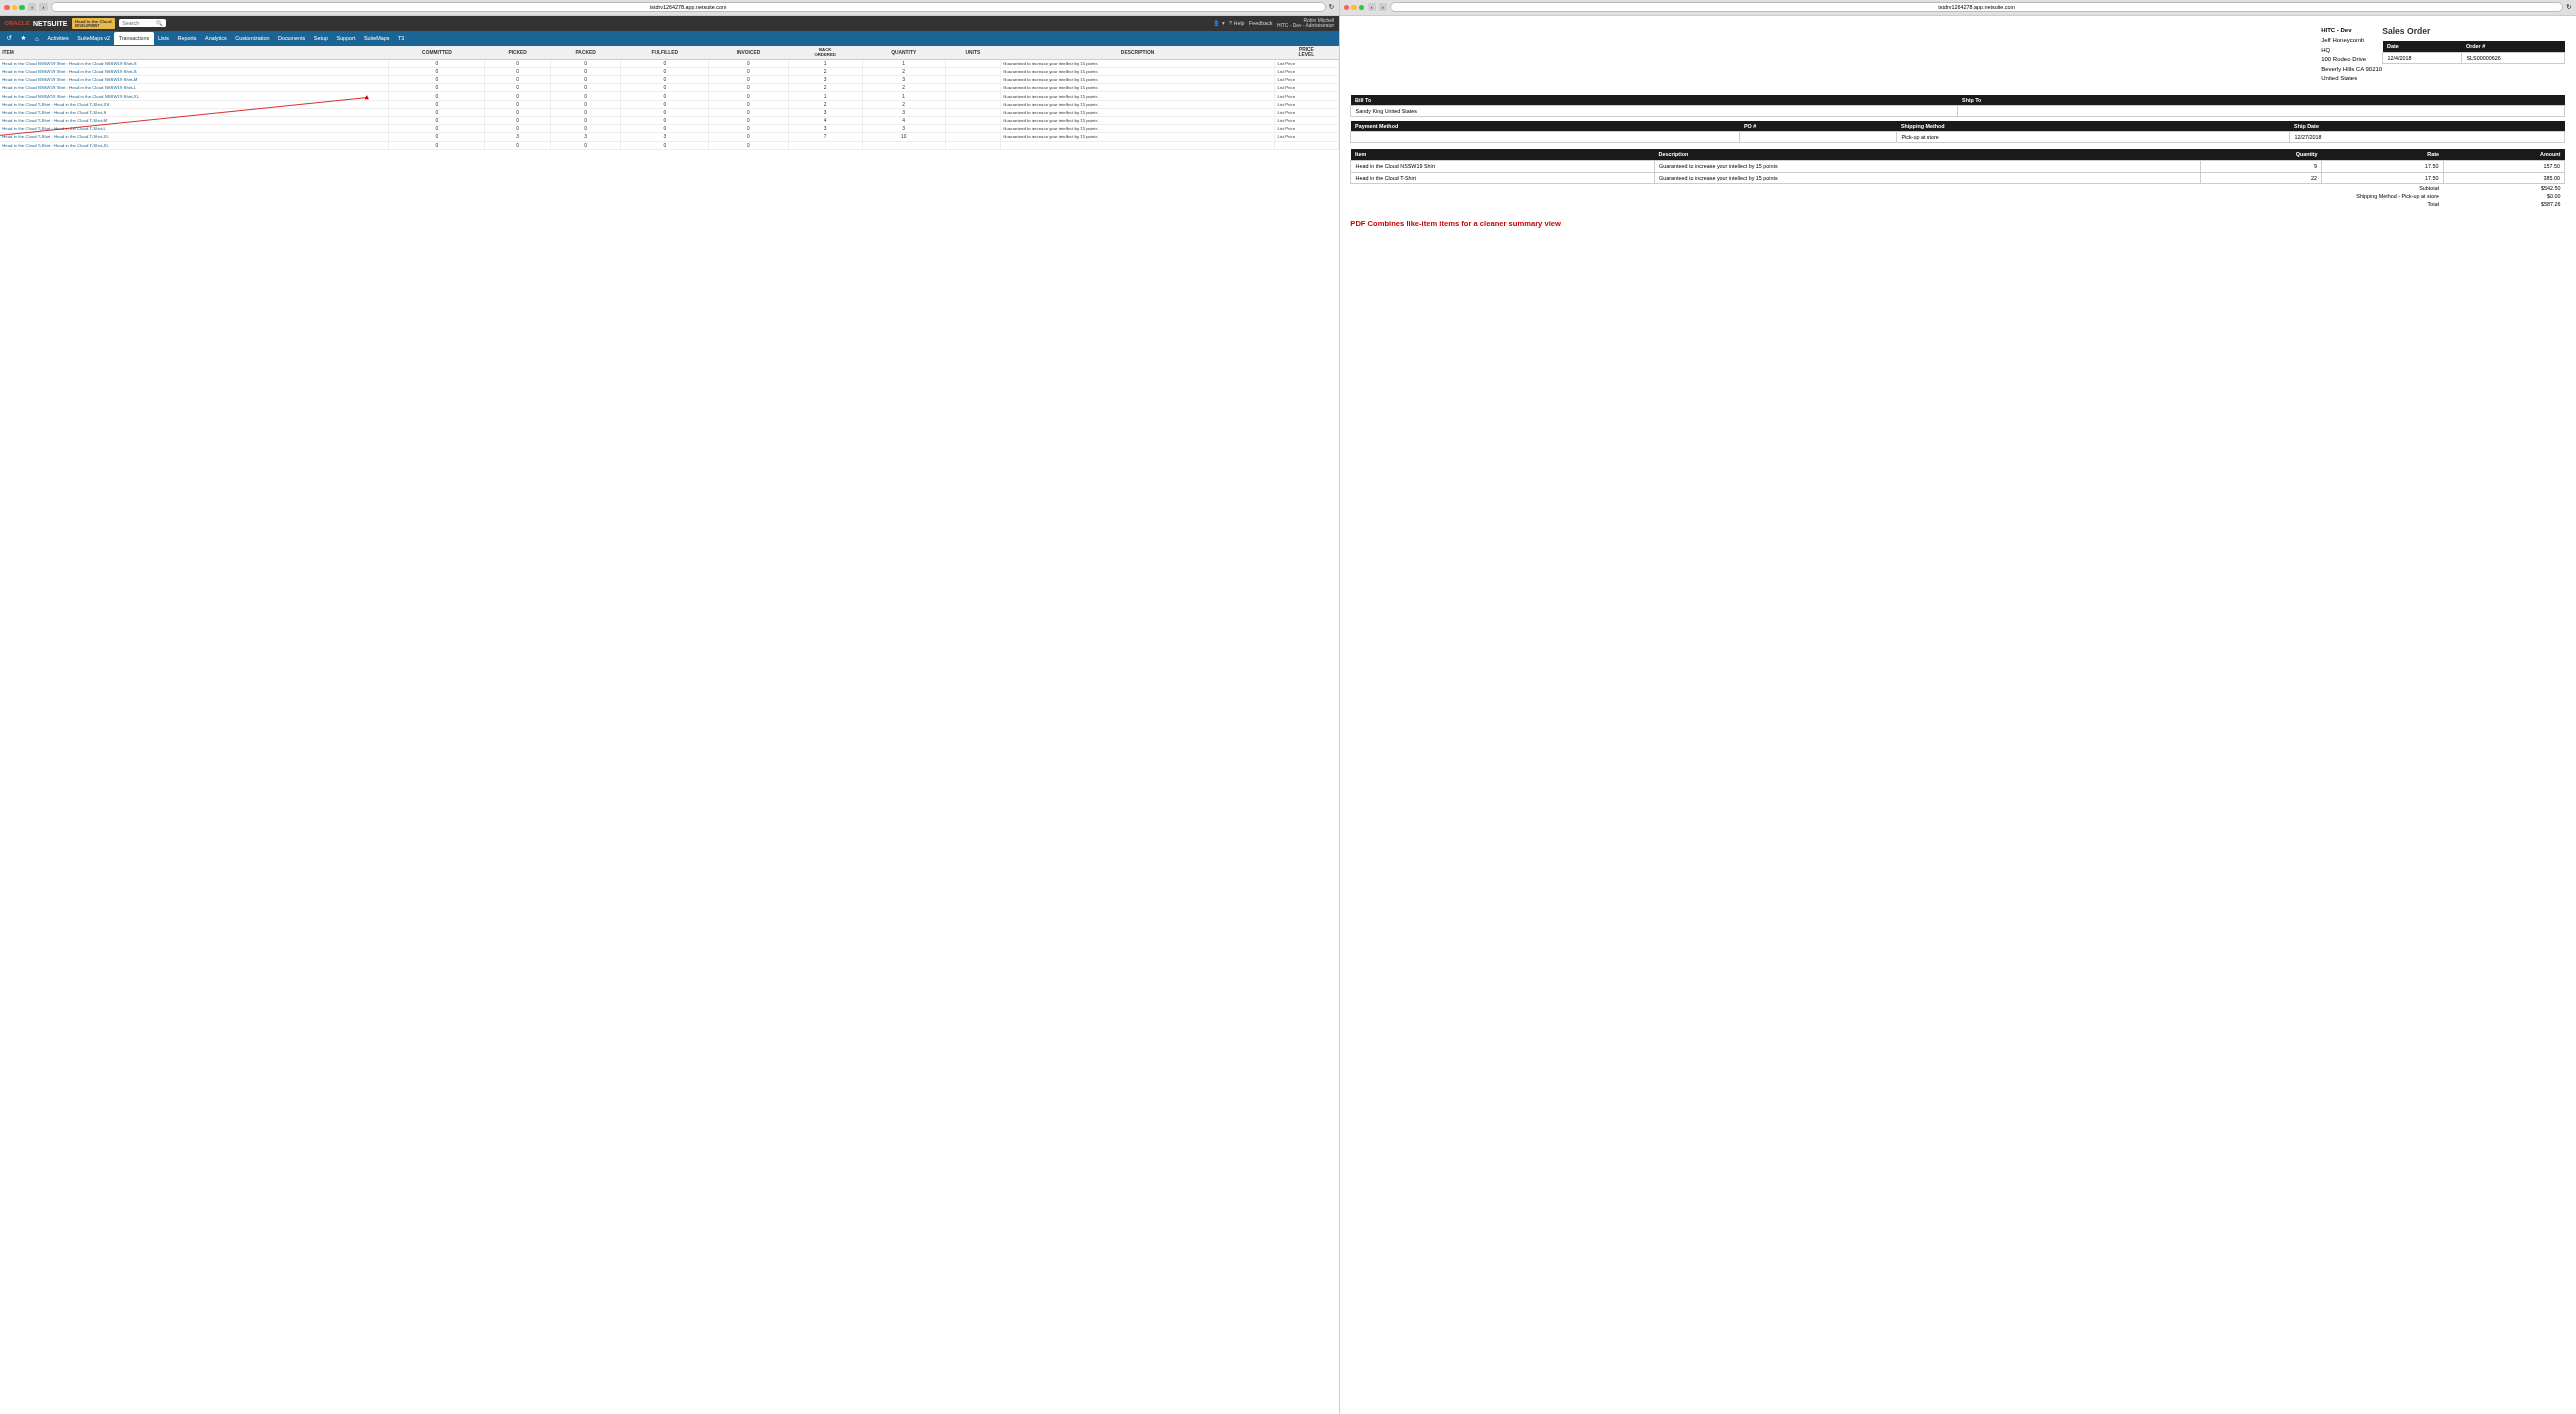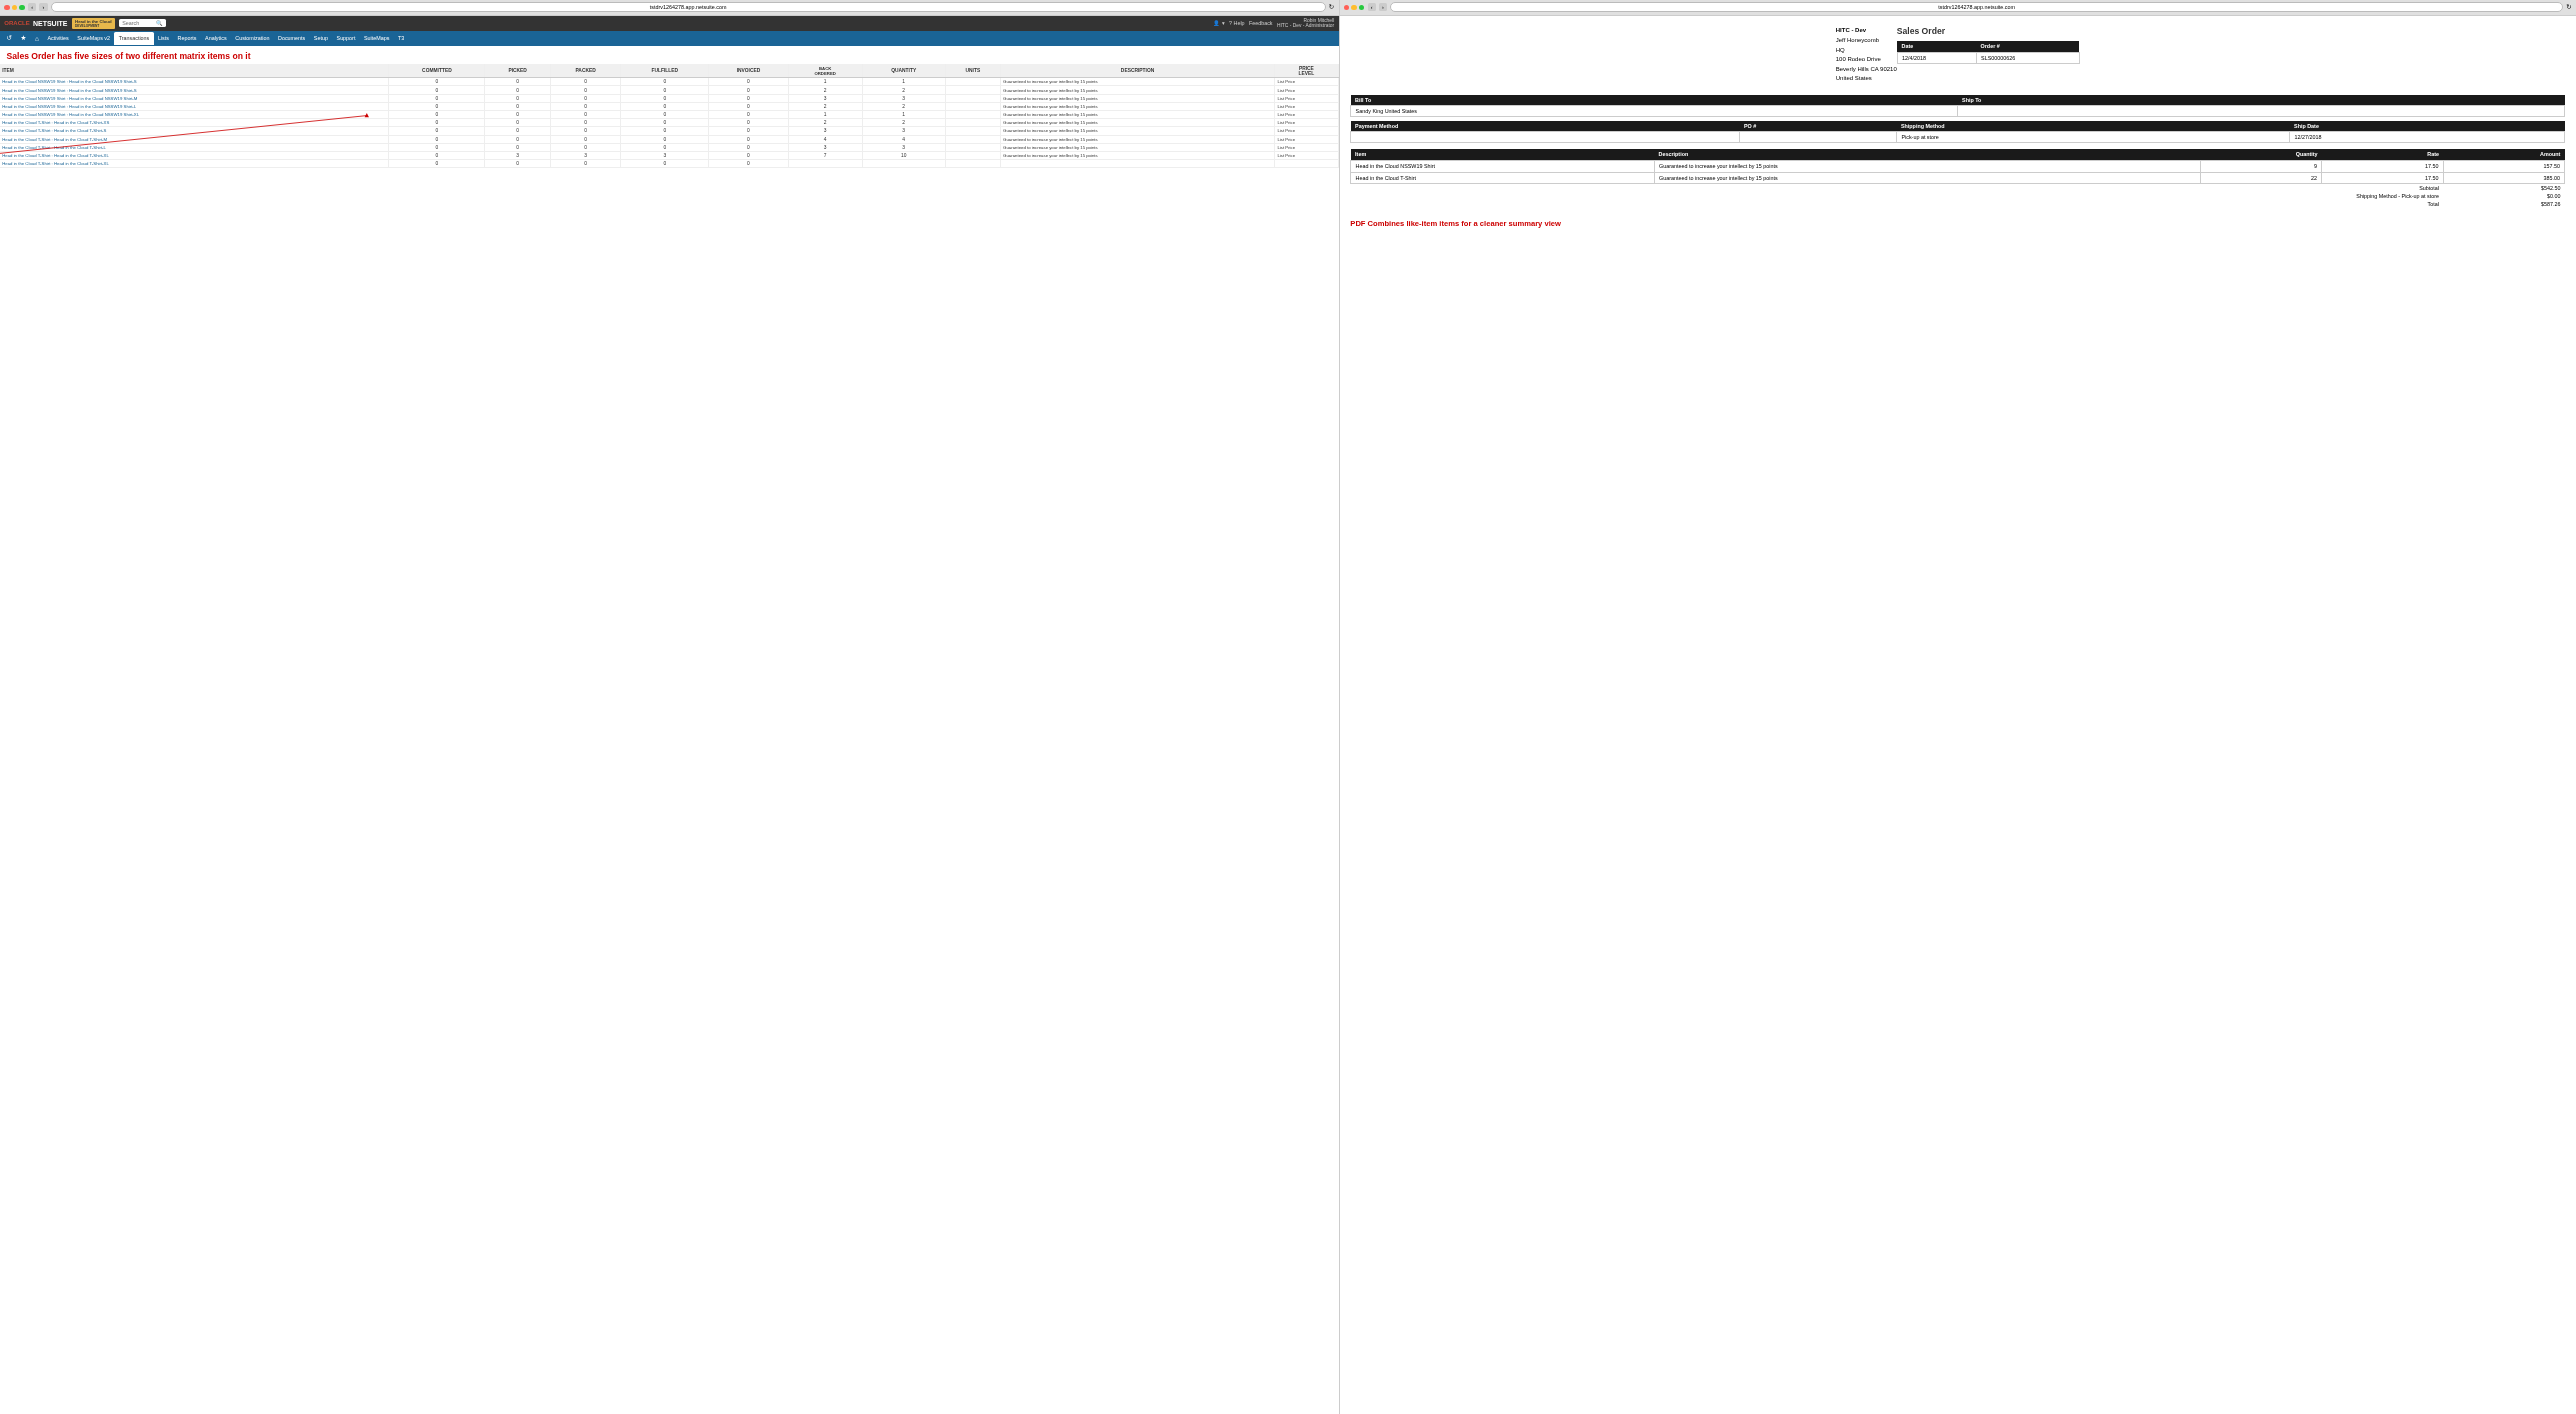--- a/index.html
+++ b/index.html
@@ -55,21 +55,21 @@
     .order-table td.price-cell { font-size: 4.3px; color: #333; }
     .col-back-ordered { font-size: 4.3px; }
 
     
     .right-panel { width: 48%; background: #c8c8c8; display: flex; flex-direction: column; }
     .right-browser-bar { background: #e0e0e0; padding: 2.2px 4.3px; display: flex; align-items: center; gap: 3.2px; border-bottom: 0.5px solid #ccc; }
     .right-content { background: white; flex: 1; padding: 10.8px; overflow: auto; }
 
     
     .pdf-company-info { margin-bottom: 5.4px; font-size: 6px; line-height: 1.6; }
-    .pdf-header { display: flex; justify-content: center; margin-bottom: 5.4px; }
+    .pdf-header { display: flex; justify-content: flex-end; margin-bottom: 5.4px; }
     .pdf-so-title { font-size: 8.6px; font-weight: bold; color: #333; }
     .pdf-table { width: 100%; border-collapse: collapse; font-size: 5.4px; margin-bottom: 4.3px; }
     .pdf-table th { background: #1a1a1a; color: white; padding: 2.7px 4.3px; text-align: left; font-size: 5.4px; }
     .pdf-table td { padding: 2.2px 4.3px; border: 0.5px solid #ccc; font-size: 5.4px; }
     .pdf-table tr:nth-child(even) td { background: #f9f9f9; }
 
     .pdf-items-table { width: 100%; border-collapse: collapse; font-size: 5.4px; margin-top: 4.3px; }
     .pdf-items-table th { background: #1a1a1a; color: white; padding: 2.7px 4.3px; text-align: left; }
     .pdf-items-table td { padding: 2.2px 4.3px; border: 0.5px solid #ccc; vertical-align: top; }
     .pdf-totals td { border: none; text-align: right; font-size: 5.4px; padding: 1.1px 4.3px; }
@@ -137,21 +137,20 @@
     <span class="nav-item">Analytics</span>
     <span class="nav-item">Customization</span>
     <span class="nav-item">Documents</span>
     <span class="nav-item">Setup</span>
     <span class="nav-item">Support</span>
     <span class="nav-item">SuiteMaps</span>
     <span class="nav-item">T3</span>
   </div>
 
   <div class="content-area">
-    <div class="page-title">Sales Order has five sizes of two different matrix items on it</div>
 
     <div style="position:relative; width:100%;">
 
       <svg style="position:absolute; left:0; top:0; width:100%; height:100%; pointer-events:none; z-index:10;" viewBox="0 0 2481.47 192" width="1339" height="104">
 
         <line x1="680" y1="95" x2="0" y2="165" stroke="#cc0000" stroke-width="1.5"></line>
         <polygon points="680,90 676,98 684,98" fill="#cc0000"></polygon>
       </svg>
 
       <div class="table-wrapper">

